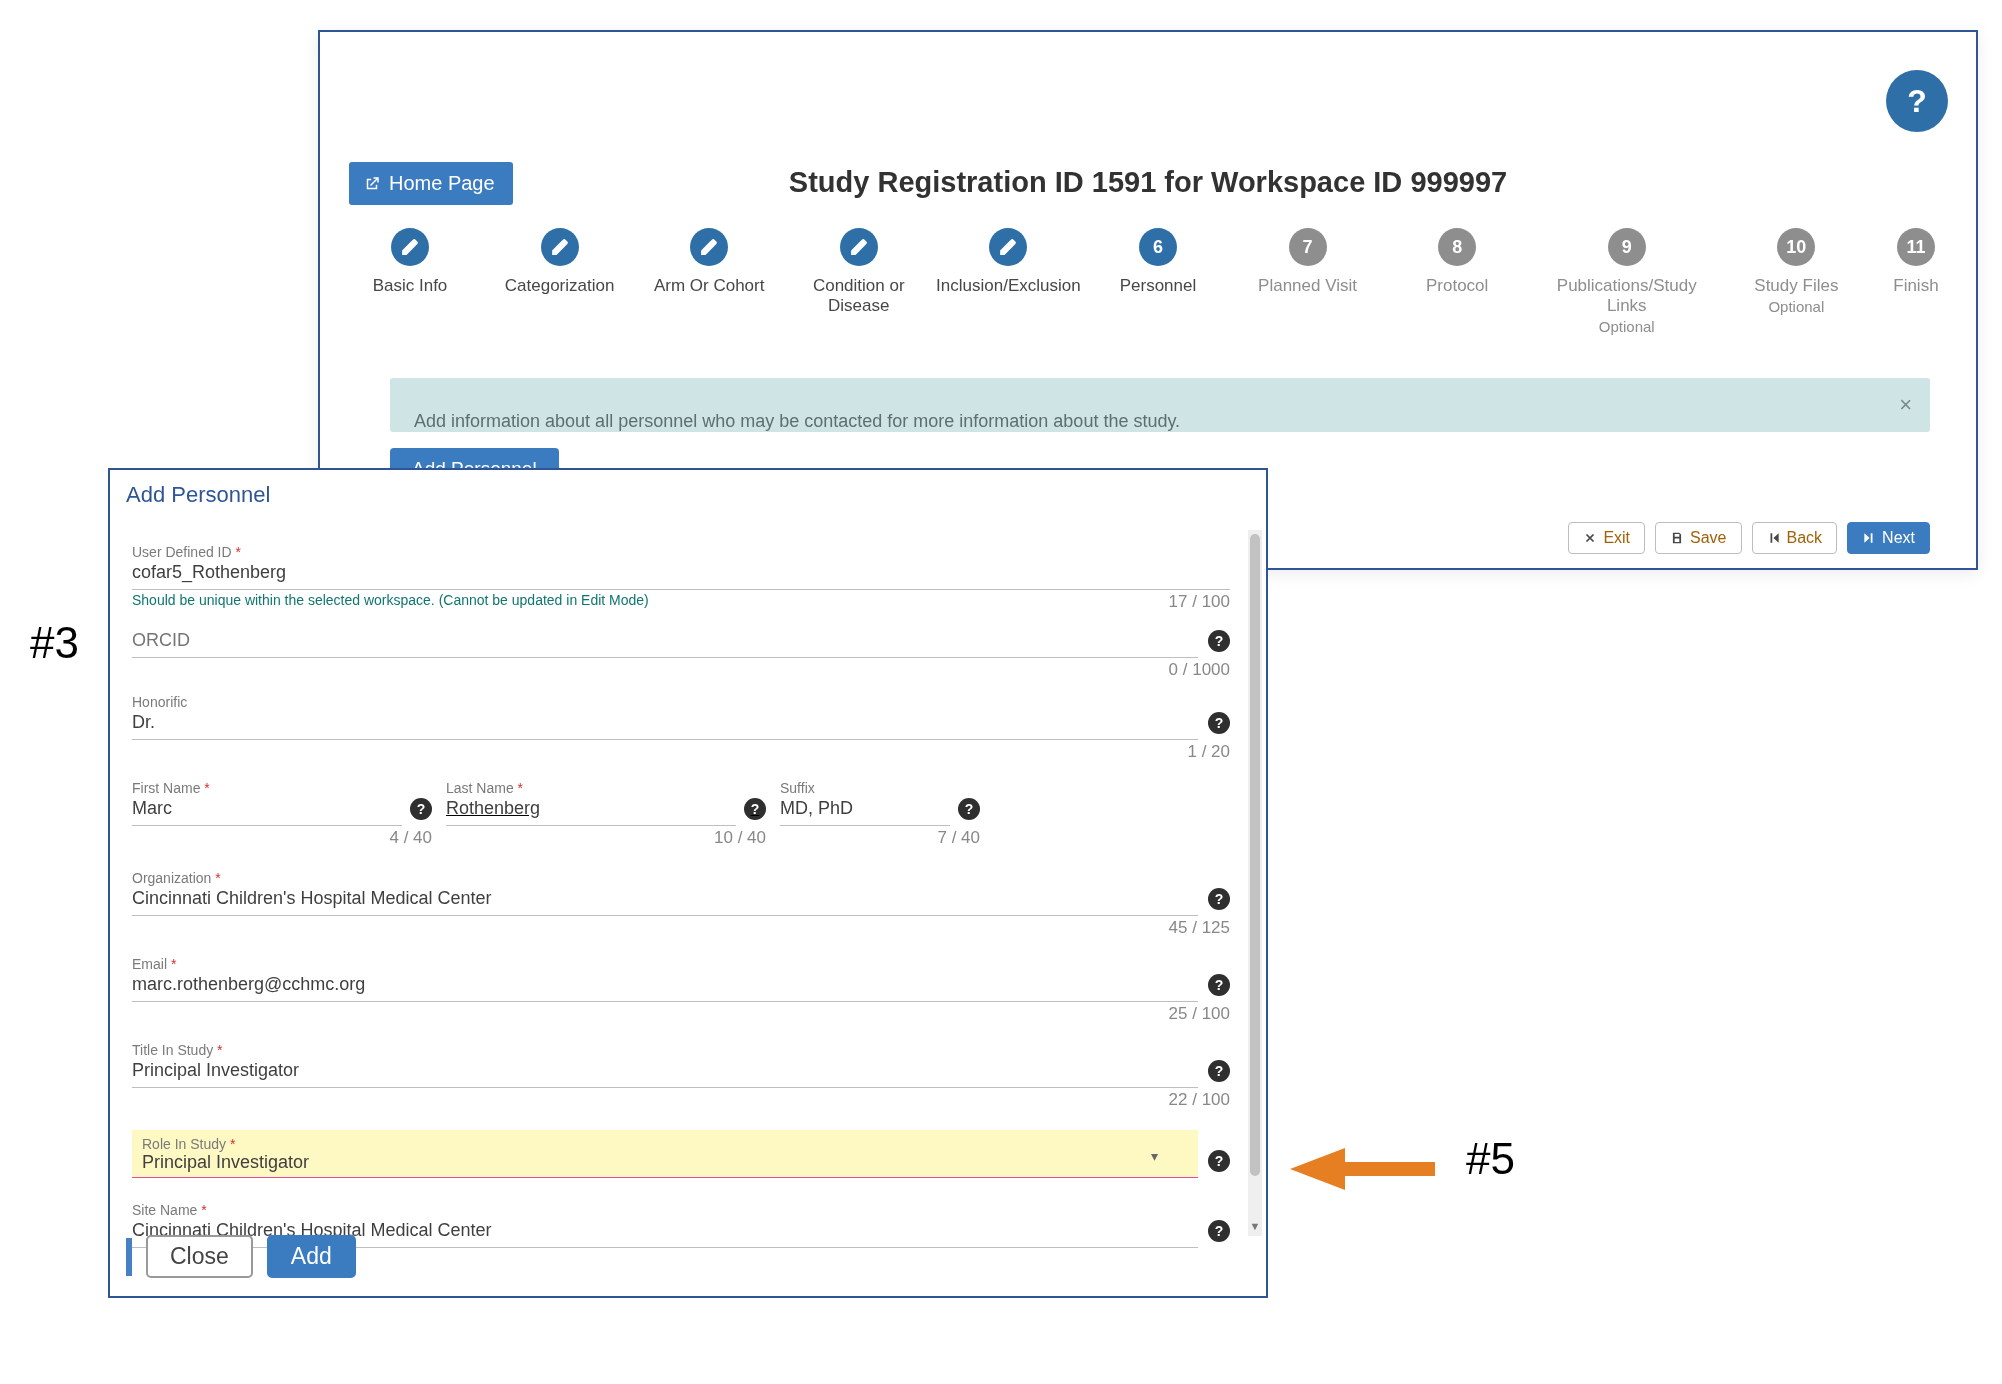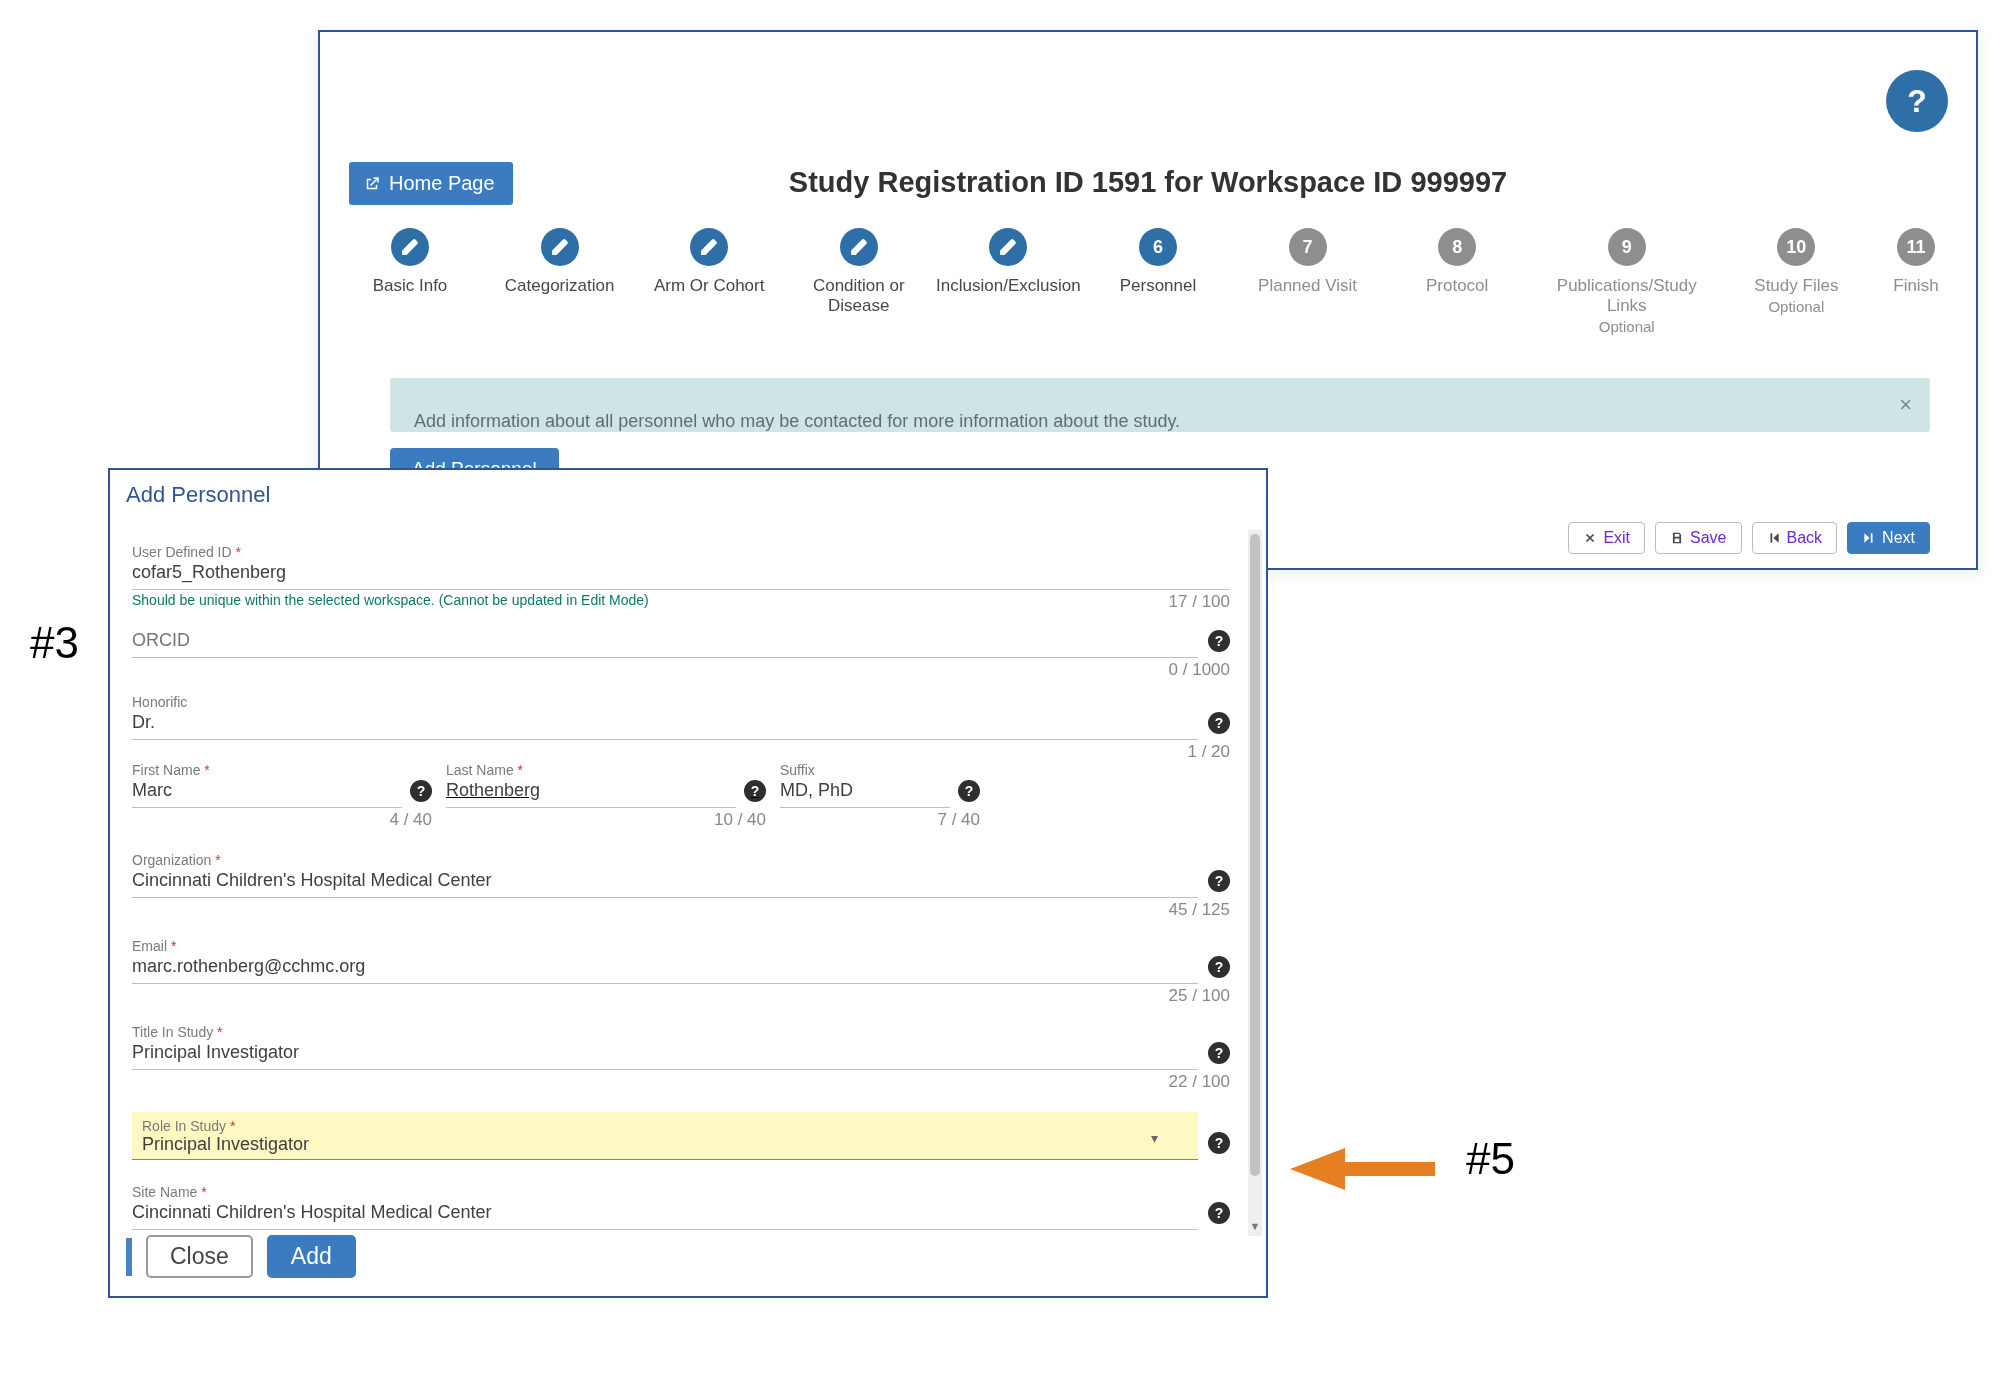--- a/index.html
+++ b/index.html
@@ -145,21 +145,21 @@
     top: 490px;
     display: flex;
     gap: 10px;
   }
   .btn {
     border: 1px solid #bdbdbd;
     background: #fff;
     border-radius: 4px;
     padding: 6px 14px;
     font-size: 16px;
-    color: #6d28d9;
+    color: #a16207;
     display: inline-flex;
     align-items: center;
     gap: 6px;
     cursor: pointer;
   }
   .btn svg { width: 14px; height: 14px; }
   .btn.primary { background: #3b7bbf; color: #fff; border-color: #3b7bbf; }
   
   .dialog {
     position: absolute;
@@ -446,21 +446,21 @@
 
     <div class="row-with-help" style="margin-top:14px;">
       <div class="field-grow">
         <div class="field-label">Honorific</div>
         <input class="field-input" value="Dr." style="">
       </div>
       <span class="help-q">?</span>
     </div>
     <div class="counter">1 / 20</div>
 
-    <div class="field-row" style="gap:14px;">
+    <div class="field-row" style="margin-top:18px; gap:14px;">
       <div class="cell" style="flex:0 0 300px;">
         <div class="field-label"><span>First Name</span> <span class="req">*</span></div>
         <div style="display:flex; align-items:flex-end;">
           <input class="field-input" style="flex: 1 1 0%;" value="Marc">
           <span class="help-q" style="margin-left:8px; margin-bottom:6px;">?</span>
         </div>
         <div class="counter">4 / 40</div>
       </div>
       <div class="cell" style="flex:0 0 320px;">
         <div class="field-label"><span>Last Name</span> <span class="req">*</span></div>

